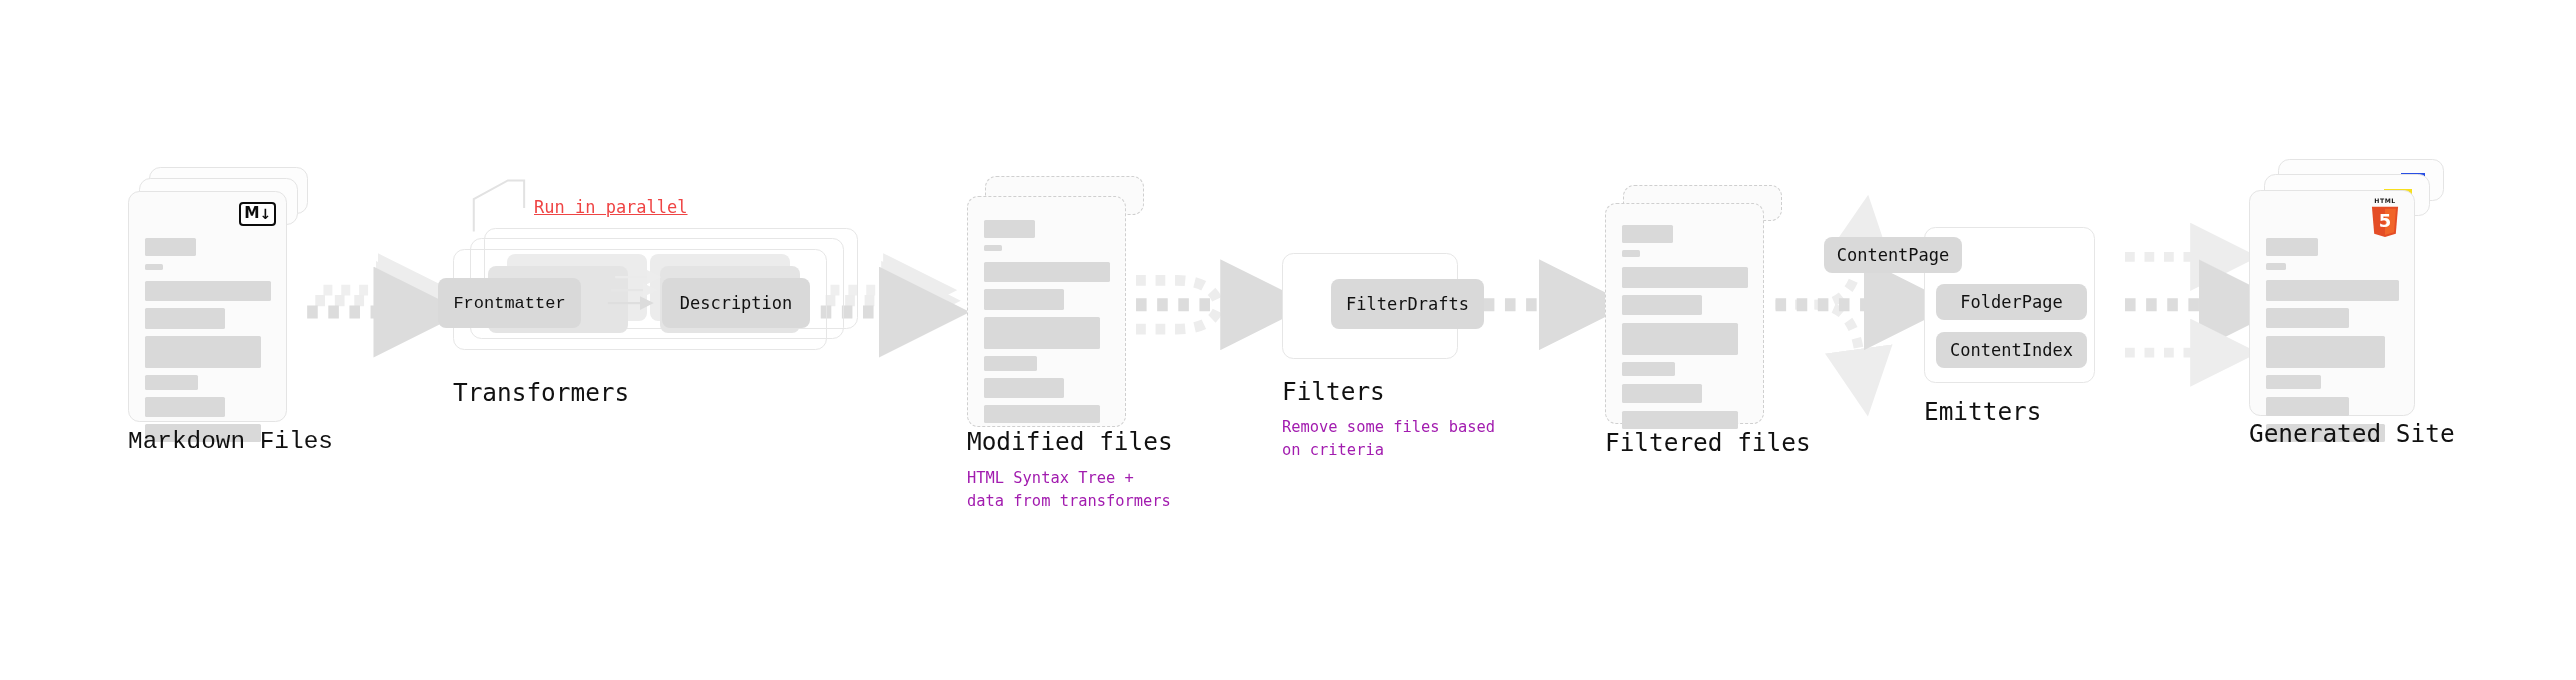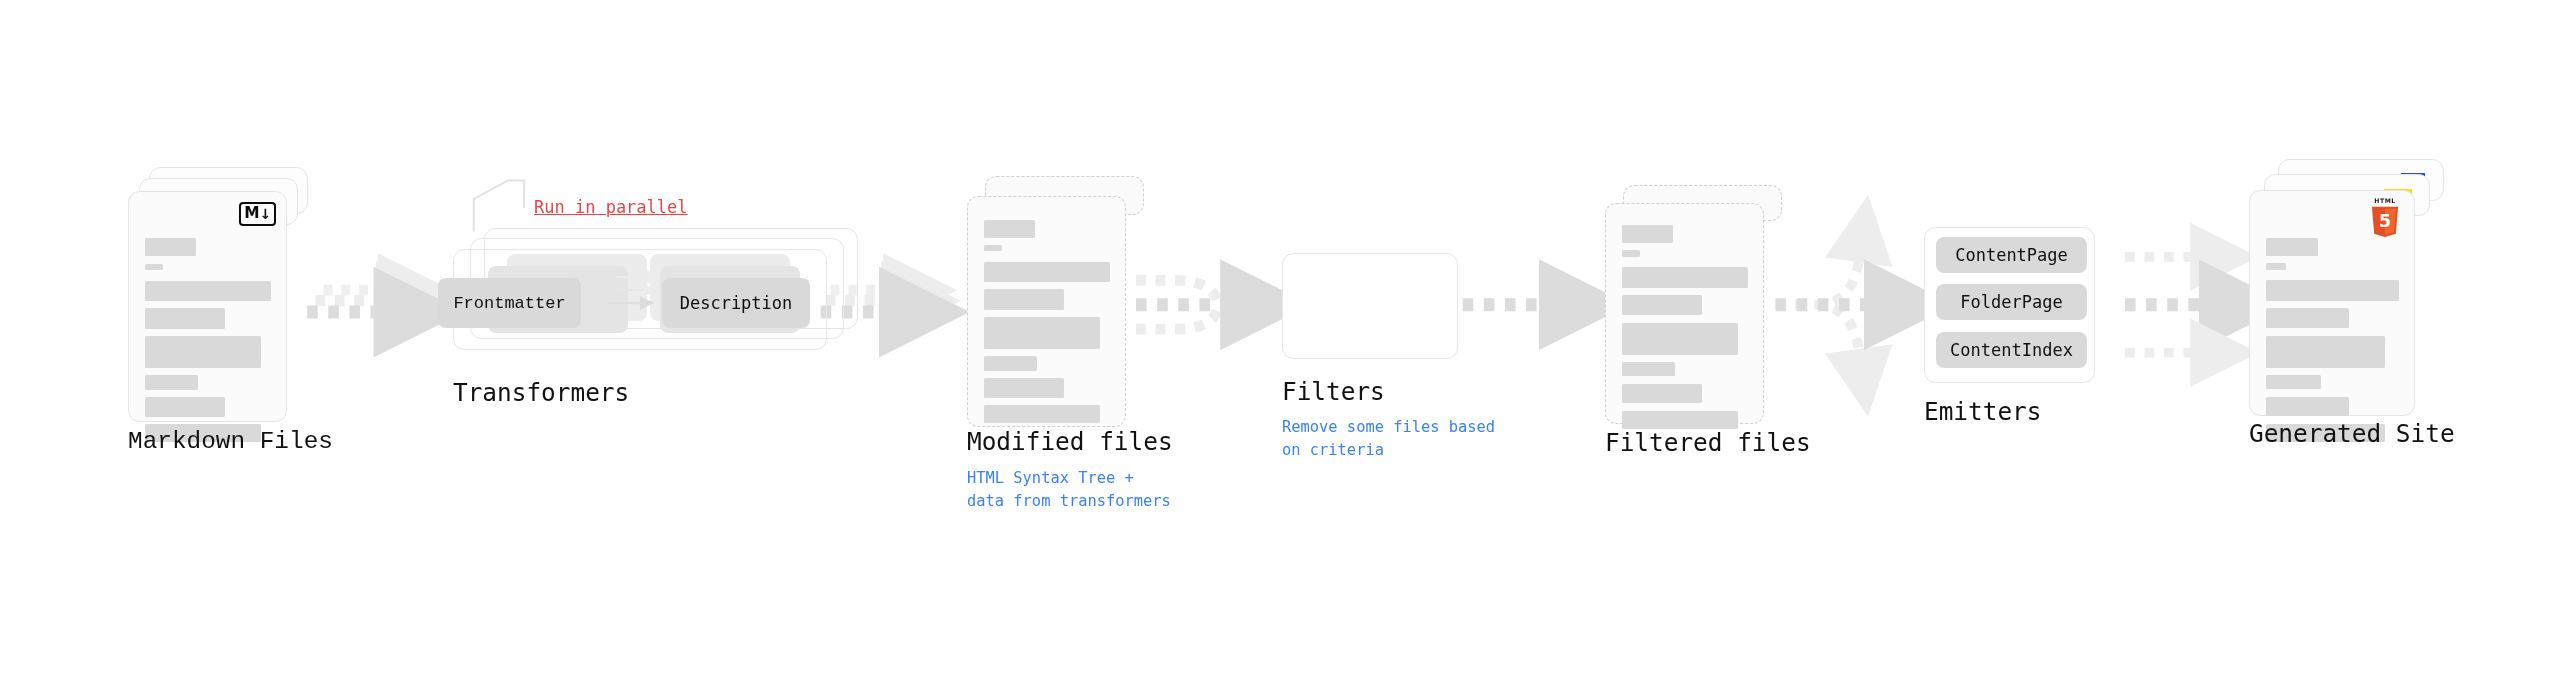--- a/index.html
+++ b/index.html
@@ -56,21 +56,21 @@
   }
   .chip.ghost1 { background: #e4e4e4; }
   .chip.ghost2 { background: #ececec; }
 
   
   .title {
     position: absolute; font-size: 24.4px; color: #111; white-space: nowrap;
     letter-spacing: 0px;
   }
   .sub {
-    position: absolute; font-size: 15.4px; color: #3b82f6; line-height: 1.52;
+    position: absolute; font-size: 15.4px; color: #a21caf; line-height: 1.52;
     white-space: pre-line;
   }
   .runlabel {
     position:absolute; font-size:17px; color:#ef4444; white-space:nowrap;text-decoration:underline;
   }
 
   .svg-layer { position:absolute; left:0; top:0; width:2576px; height:681px; pointer-events:none; }
 
   .bullets { position:absolute; font-size:15.4px; color:#1b1b1b; line-height:1.55; }
   .bullets .hd { margin-bottom:1.6px; }
@@ -189,20 +189,21 @@
         <div class="ln" style="width:63%;height:19.5px;"></div>
         <div class="ln" style="width:92%;height:18px;"></div>
       </div>
     </div>
   </div>
   <div class="title" style="left:967px; top:427px;">Modified files</div>
   <div class="sub" style="left:967px; top:467px;">HTML Syntax Tree +
 data from transformers</div>
 
   <div class="group" style="left:1282px; top:253px; width:176px; height:106px; background:#ffffff;"></div>
+  <div class="chip" style="left:1331px; top:279px; width:153px; height:50px;">FilterDrafts</div>
   <div class="title" style="left:1282px; top:377px;">Filters</div>
   <div class="sub" style="left:1282px; top:416px;">Remove some files based
 on criteria</div>
 
   <div class="cardstack" style="left:1605px; top:185px;">
     <div class="sheet dashed" style="left:18px; top:0px; width:159px; height:36px;"></div>
     <div class="sheet dashed" style="left:0px; top:18px; width:159px; height:221px;">
       <div class="lines" style="top:21px;">
         <div class="ln" style="width:51px;height:18px;"></div>
         <div class="ln" style="width:18px;height:6.5px;margin-bottom:10.6px;"></div>
@@ -211,21 +212,21 @@
         <div class="ln" style="width:92%;height:32px;"></div>
         <div class="ln" style="width:42%;height:14.6px;"></div>
         <div class="ln" style="width:63%;height:19.5px;"></div>
         <div class="ln" style="width:92%;height:18px;"></div>
       </div>
     </div>
   </div>
   <div class="title" style="left:1605px; top:428px;">Filtered files</div>
 
   <div class="group" style="left:1924px; top:227px; width:171px; height:156px; background:#ffffff;"></div>
-  <div class="chip" style="left:1936px; top:237px; width:151px; height:36px;">ContentPage</div>
+  <div class="chip" style="left:1824px; top:237px; width:138px; height:36px;">ContentPage</div>
   <div class="chip" style="left:1936px; top:284px; width:151px; height:36px;">FolderPage</div>
   <div class="chip" style="left:1936px; top:332px; width:151px; height:36px;">ContentIndex</div>
   <div class="title" style="left:1924px; top:397px;">Emitters</div>
 
   <div class="cardstack" style="left:2249px; top:159px;">
     <div class="sheet back2" style="left:29px; top:0px; width:166px; height:42px;">
       <div class="cssbadge" style="right:18px; top:10.6px;">
         <svg viewBox="0 0 30 12" width="24.4" height="9.8">
           <rect x="0" y="0" width="30" height="7" fill="#264de4"></rect>
           <text x="15" y="6" text-anchor="middle" font-size="6" font-family="'DejaVu Sans',sans-serif" font-weight="700" fill="#ffffff">CSS</text>

